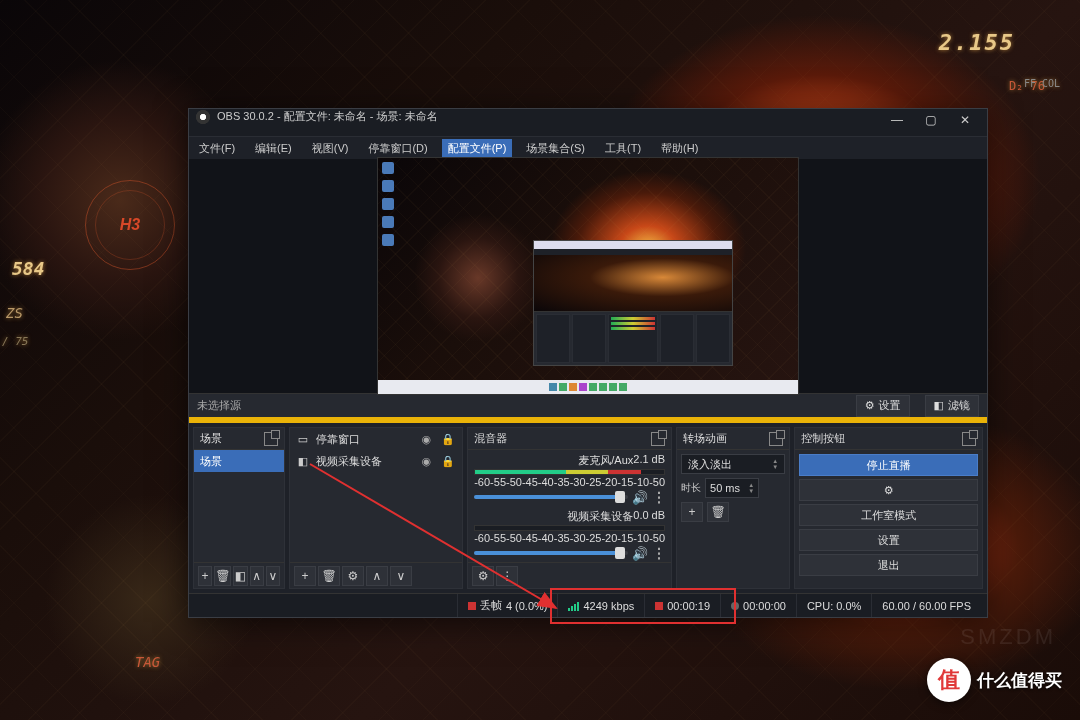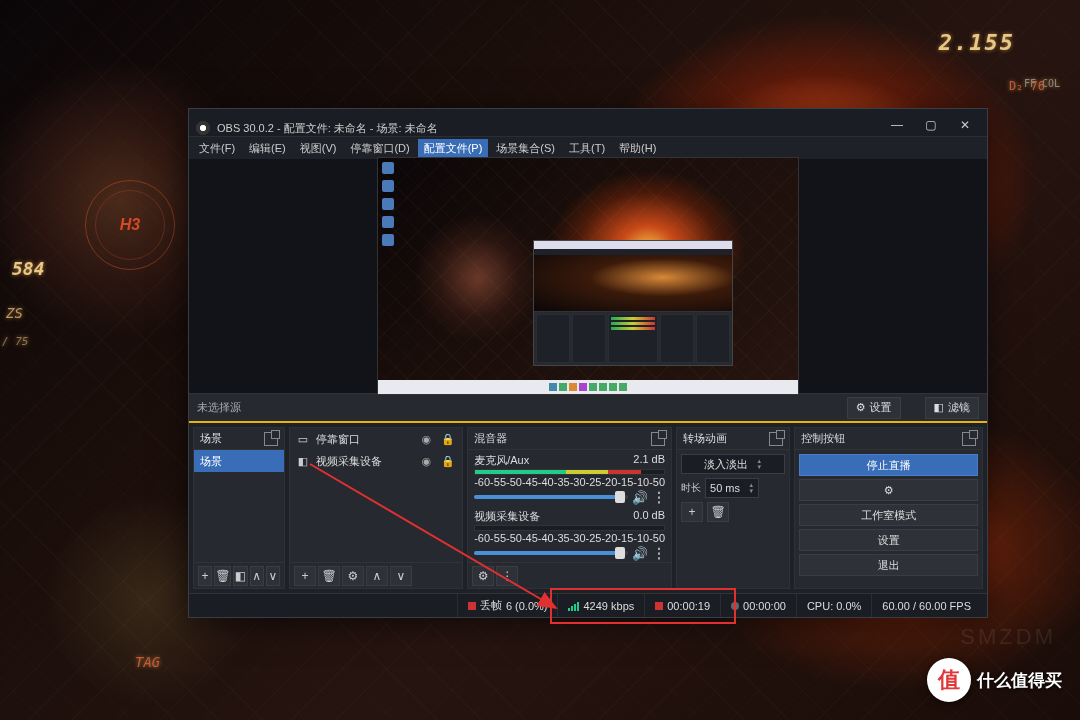--- a/index.html
+++ b/index.html
@@ -20,26 +20,26 @@
 .hud.n4{top:258px;left:12px;font-size:18px;font-style:italic;font-weight:700}
 .hud.n5{top:305px;left:6px;font-size:14px;font-style:italic;color:#b89868}
 .hud.n6{top:335px;left:2px;font-size:11px;font-style:italic;color:#887858}
 .hud.n7{bottom:50px;left:135px;font-size:14px;color:#c85838;font-style:italic}
 .circ{position:absolute;border:1px solid rgba(200,80,40,.5);border-radius:50%}
 .c1{width:90px;height:90px;left:85px;top:180px}
 .c1::after{content:attr(data-t);position:absolute;inset:0;display:flex;align-items:center;justify-content:center;color:#d84828;font-size:16px;font-style:italic;font-weight:700}
 .c2{width:70px;height:70px;left:95px;top:190px;border-color:rgba(200,80,40,.3)}
 
 .obs{position:absolute;left:188px;top:108px;width:800px;height:510px;background:#1e2128;border:1px solid #3a3d44;display:flex;flex-direction:column;box-shadow:0 4px 30px rgba(0,0,0,.6)}
-.titlebar{height:28px;background:#1a1d23;display:flex;align-items:flex-end;padding:0 6px;border-bottom:1px solid #2a2d34}
+.titlebar{height:28px;background:#1a1d23;display:flex;align-items:flex-start;padding:0 6px;border-bottom:1px solid #2a2d34}
 .titlebar .logo{width:16px;height:16px;border-radius:50%;background:radial-gradient(circle,#fff 25%,#333 30%,#333 60%,transparent 65%);margin-right:6px}
 .titlebar .title{flex:1;font-size:11px;color:#ccc}
 .winbtns{display:flex;gap:2px}
 .winbtn{width:32px;height:22px;display:flex;align-items:center;justify-content:center;color:#ccc;font-size:12px}
-.menubar{height:22px;display:flex;align-items:center;padding:0 4px;gap:2px;background:#1e2128}
+.menubar{height:22px;display:flex;align-items:center;padding:0 4px;gap:8px;background:#1e2128}
 .menuitem{padding:2px 6px;font-size:11px;color:#ccc}
 .menuitem.active{background:#3a6db8;color:#fff}
 
 .preview{flex:1;background:#111318;display:flex;align-items:center;justify-content:center;position:relative;min-height:0}
 .canvas{width:420px;height:236px;background:
  radial-gradient(ellipse 140px 110px at 270px 90px,#f4b844 0%,#c84818 20%,#4a1a0a 50%,transparent 70%),
  radial-gradient(ellipse 80px 80px at 100px 120px,#683828 0%,#2a1510 50%,transparent 80%),
  linear-gradient(135deg,#0a0608,#1a0e0a 40%,#261410);position:relative;outline:1px solid #333}
 .canvas::before{content:"";position:absolute;inset:0;background:repeating-linear-gradient(45deg,transparent 0 15px,rgba(200,150,80,.04) 15px 16px),repeating-linear-gradient(-45deg,transparent 0 15px,rgba(200,150,80,.04) 15px 16px)}
 .taskbar{position:absolute;bottom:0;left:0;right:0;height:14px;background:#e8eaf0;display:flex;align-items:center;justify-content:center;gap:2px}
@@ -51,21 +51,21 @@
 .mini-t{height:8px;background:#dde}
 .mini-m{height:6px;background:#1e2128}
 .mini-p{flex:1;background:radial-gradient(ellipse at 65% 40%,#d88838 0%,#3a1a0a 40%,#0a0608)}
 .mini-d{height:54px;background:#262930;border-top:1px solid #333;display:flex;padding:2px;gap:2px}
 .mini-d>div{flex:1;background:#1e2128;border:1px solid #2a2d34}
 .mini-d .mx{flex:1.4;display:flex;flex-direction:column;gap:2px;padding:2px;background:#1e2128}
 .mini-d .mx span{height:3px;background:linear-gradient(90deg,#2a5 0%,#cc3 50%,#c33 100%)}
 .deskicons{position:absolute;left:4px;top:4px;display:flex;flex-direction:column;gap:6px}
 .deskicons span{width:12px;height:12px;background:#4a7ab8;border-radius:2px}
 
-.toolbar-row{height:30px;background:#262930;display:flex;align-items:center;padding:0 8px;gap:24px;border-top:1px solid #333;border-bottom:2px solid #eab308}
+.toolbar-row{height:30px;background:#262930;display:flex;align-items:center;padding:0 8px;gap:15px;border-top:1px solid #333;border-bottom:6px solid #eab308}
 .toolbar-row .lbl{color:#aaa;font-size:11px;flex-shrink:0;width:180px}
 .tbtn{height:22px;padding:0 8px;background:#2e3138;border:1px solid #3a3d44;display:flex;align-items:center;gap:4px;font-size:11px;color:#ddd}
 
 .docks{height:170px;display:flex;gap:4px;padding:4px;background:#1e2128}
 .dock{background:#262930;display:flex;flex-direction:column;border:1px solid #2e3138}
 .dock.scenes{width:92px}
 .dock.sources{width:180px}
 .dock.mixer{flex:1}
 .dock.trans{width:118px}
 .dock.ctrl{width:195px}
@@ -77,33 +77,33 @@
 .dock-f{height:26px;display:flex;align-items:center;padding:0 4px;gap:2px;border-top:1px solid #333}
 .ibtn{width:22px;height:20px;background:#2e3138;display:flex;align-items:center;justify-content:center;font-size:12px;color:#ccc;border:1px solid #3a3d44}
 
 .scene-item{height:22px;background:#3a6db8;color:#fff;display:flex;align-items:center;padding:0 6px;font-size:11px}
 .src-item{height:22px;display:flex;align-items:center;padding:0 6px;gap:6px;font-size:11px}
 .src-item .ic{width:14px;text-align:center;color:#ccc}
 .src-item .nm{flex:1}
 .src-item .eye,.src-item .lock{width:16px;text-align:center;color:#aaa}
 
 .mix-ch{padding:3px 6px 1px}
-.mix-top{display:flex;justify-content:space-between;font-size:10px;color:#ccc;margin-bottom:1px}
+.mix-top{display:flex;justify-content:flex-end;font-size:10px;color:#ccc;margin-bottom:1px}
 .meter{height:6px;background:#1a1d23;position:relative;border:1px solid #333;margin-bottom:1px}
 .meter .bar{position:absolute;left:0;top:0;bottom:0;background:linear-gradient(90deg,#2c8 0%,#2c8 55%,#cc3 55%,#cc3 80%,#c33 80%)}
 .ticks{display:flex;justify-content:space-between;font-size:7px;color:#777;margin-bottom:1px}
 .mix-bot{display:flex;align-items:center;gap:4px}
 .slider{flex:1;height:4px;background:#3a3d44;position:relative;border-radius:2px}
 .slider .fill{position:absolute;left:0;top:0;bottom:0;background:#4a90d8;border-radius:2px}
 .slider .knob{position:absolute;top:-4px;width:10px;height:12px;background:#ddd;border-radius:2px;transform:translateX(-50%)}
 .spk{font-size:13px;color:#ccc}
 .dots{color:#aaa;font-size:14px;font-weight:700;letter-spacing:-1px}
 
 .trans .dock-b{padding:4px}
-.sel{height:20px;background:#1a1d23;border:1px solid #3a3d44;display:flex;align-items:center;padding:0 22px;font-size:10px;color:#ccc;justify-content:space-between}
+.sel{height:20px;background:#1a1d23;border:1px solid #3a3d44;display:flex;align-items:center;padding:0 6px;font-size:10px;color:#ccc;justify-content:space-between}
 .trow{display:flex;align-items:center;gap:4px;margin-top:4px}
 .trow .l{font-size:10px;color:#ccc}
 .num{width:54px;height:20px;background:#1a1d23;border:1px solid #3a3d44;display:flex;align-items:center;padding:0 4px;font-size:10px;justify-content:space-between}
 .spin{display:flex;flex-direction:column;font-size:6px;line-height:6px;color:#888}
 
 .ctrl .dock-b{padding:4px;display:flex;flex-direction:column;gap:3px}
 .cbtn{height:22px;background:#2e3138;border:1px solid #3a3d44;display:flex;align-items:center;justify-content:center;font-size:11px;color:#ddd}
 .cbtn.primary{background:#3a6db8;border-color:#4a7dc8;color:#fff}
 .crow{display:flex;gap:3px}
 .crow .cbtn:first-child{flex:1}
@@ -375,21 +375,21 @@
         <div class="cbtn">设置</div>
         <div class="cbtn">退出</div>
       </div>
     </div>
   </div>
 
   <div class="status">
     <div class="sitem">
         <span class="sq"></span>
         <span>丢帧</span> 
-        <span>6 (0.0%)</span>
+        <span>4 (0.0%)</span>
       </div>
     <div class="sitem">
         <span class="sig">
           <span></span>
           <span></span>
           <span></span>
           <span></span>
         </span>
         <span>4249 kbps</span>
       </div>

